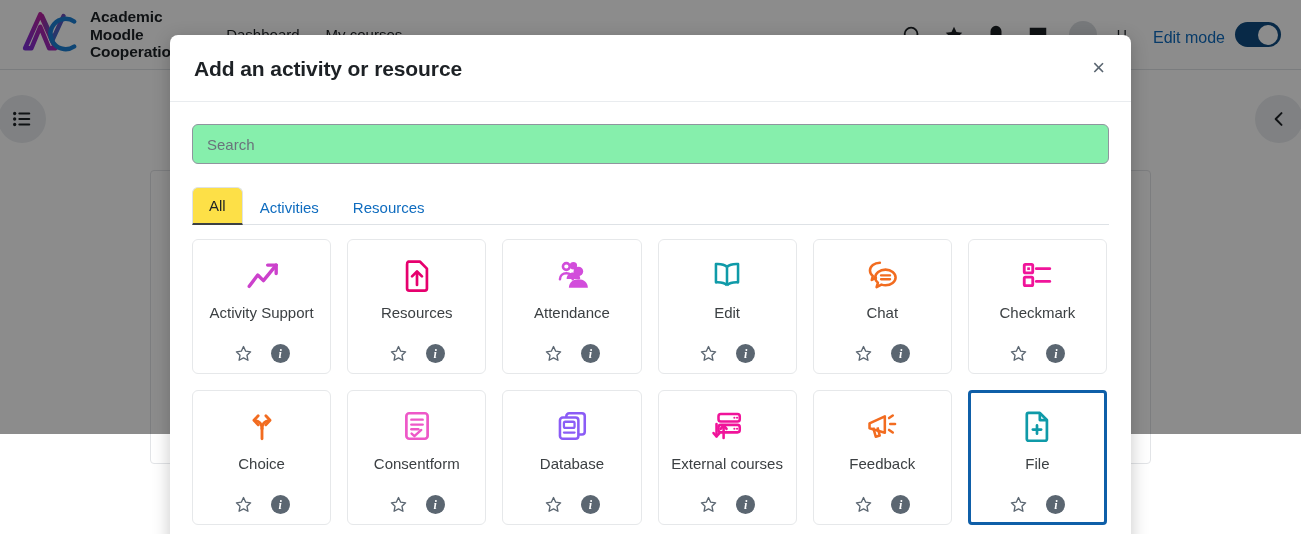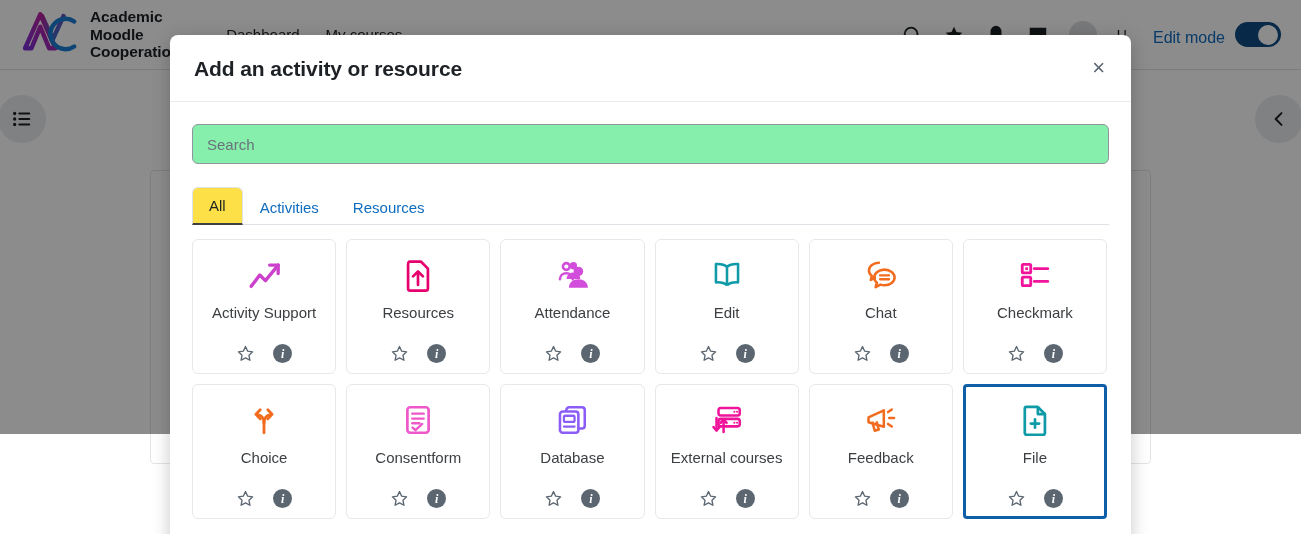--- a/index.html
+++ b/index.html
@@ -122,21 +122,21 @@
   }
   .tab.active {
     color: #1d2125; background: #fde047;
     border-color: #dee2e6 #dee2e6 #ffffff;
     border-bottom: 2px solid #3c4043;
   }
 
   .grid {
     display: grid;
     grid-template-columns: repeat(6, 1fr);
-    gap: 10px;
+    gap: 16px;
     padding: 14px 2px 0 0;
   }
 
   .chooser-card {
     background: #ffffff;
     border: 1px solid #e6e8ea;
     border-radius: 6px;
     padding: 16px 6px 10px 6px;
     display: flex; flex-direction: column; align-items: center;
     min-height: 135px;

